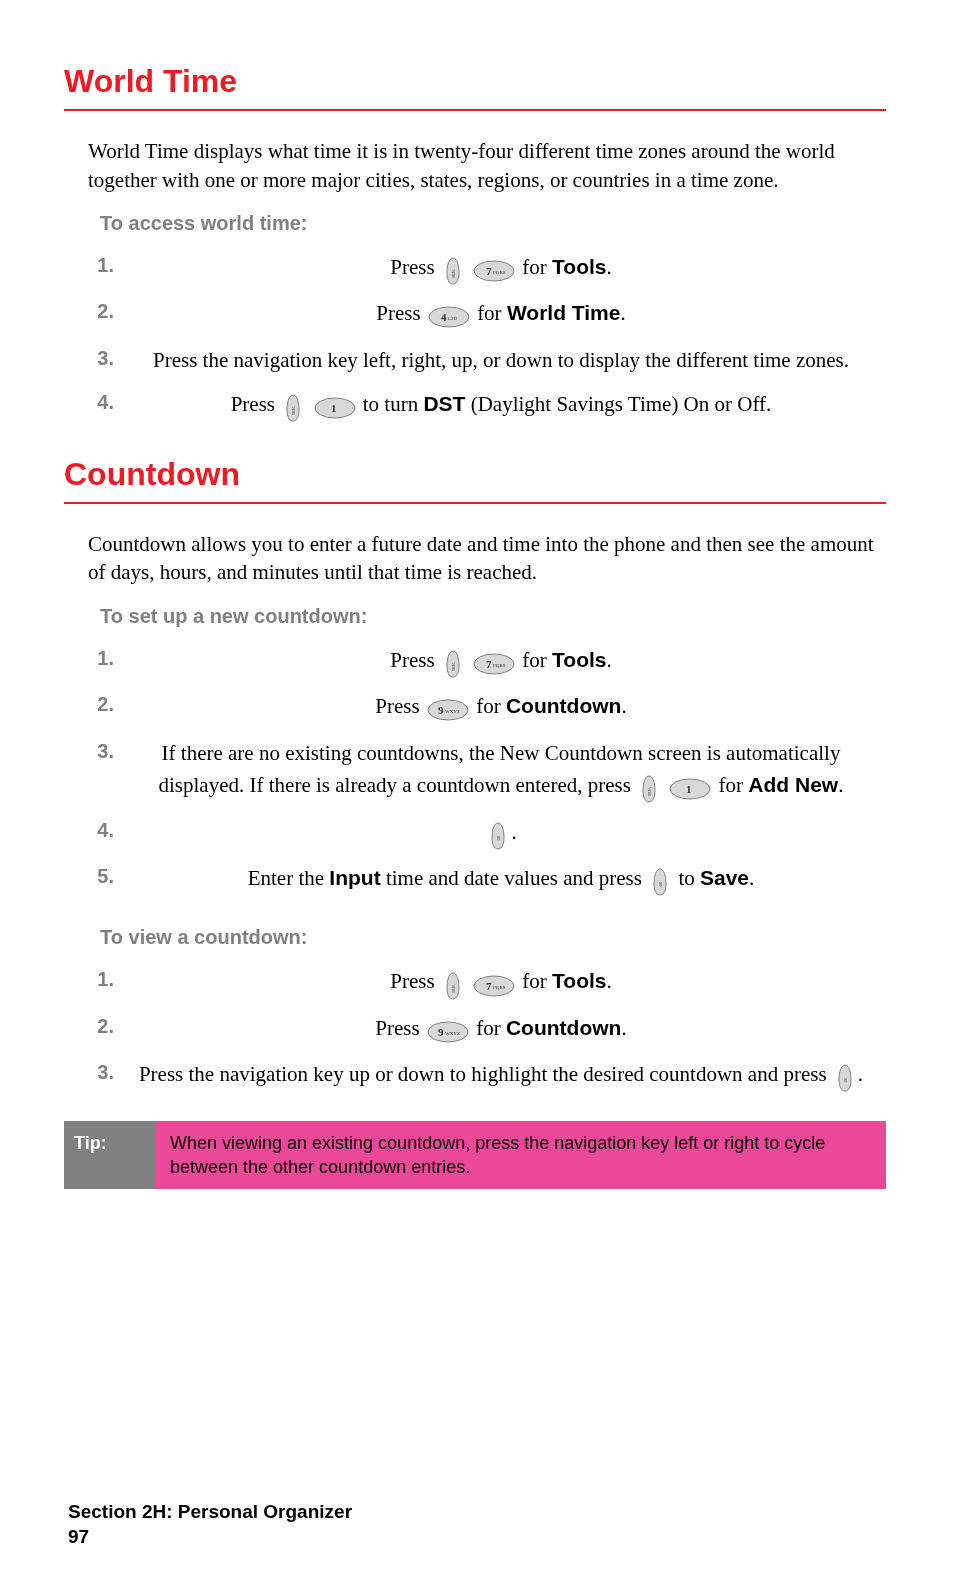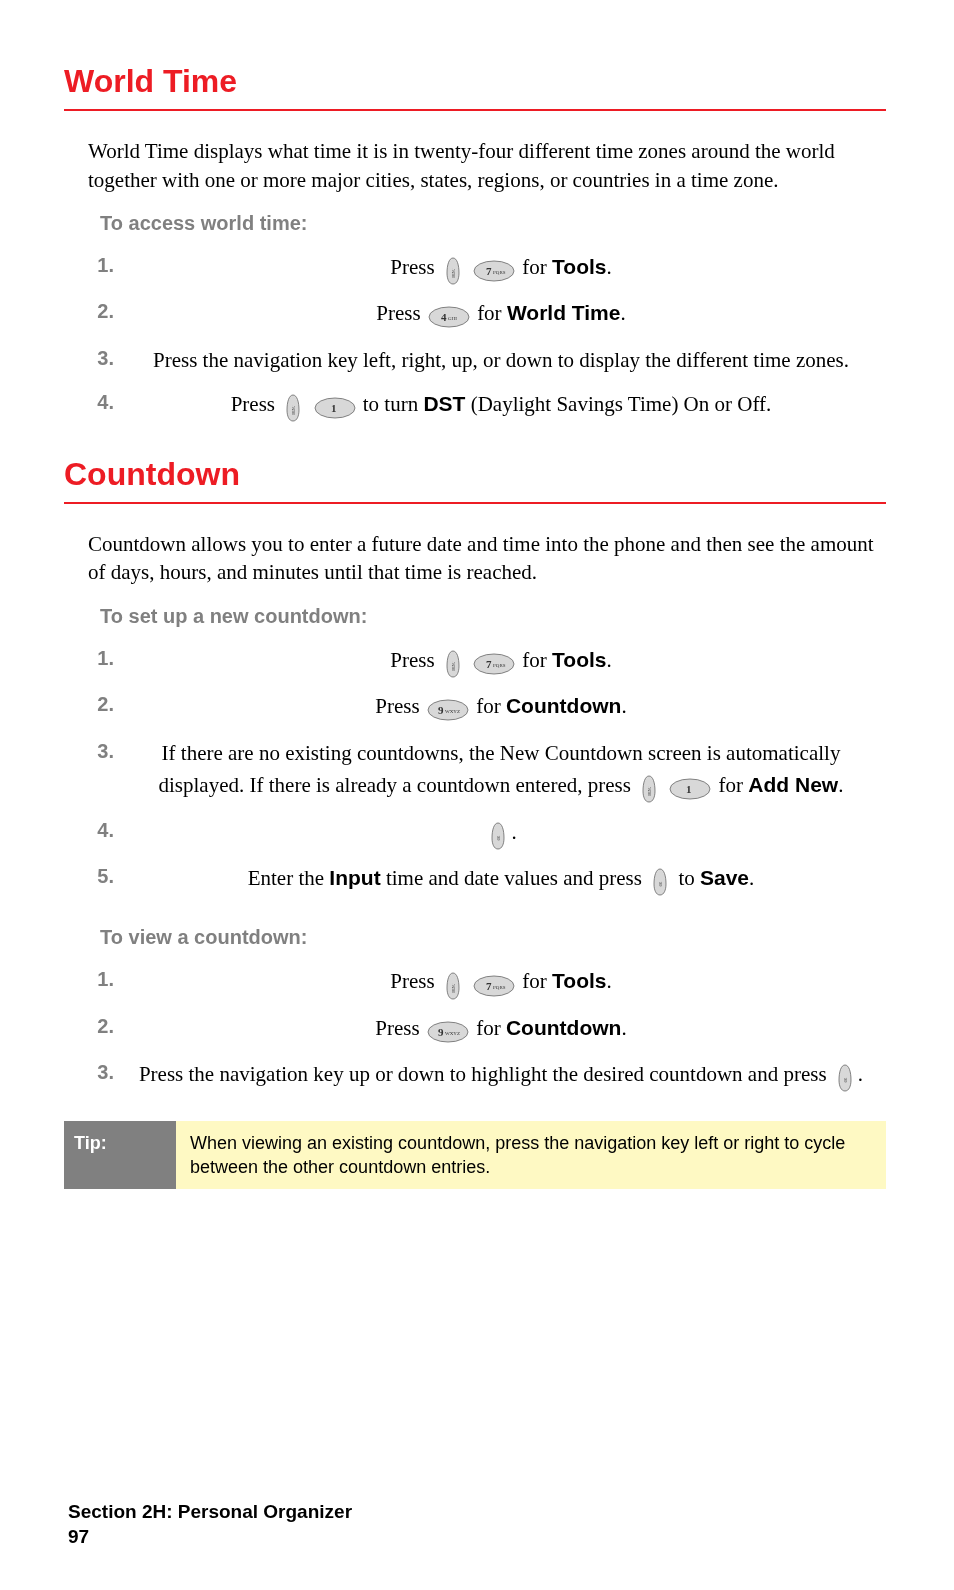--- a/index.html
+++ b/index.html
@@ -79,31 +79,31 @@
   }
   .tip-box {
     display: flex;
     margin-top: 14px;
     margin-left: -4px;
     margin-right: 0;
     margin-bottom: 40px;
   }
   .tip-label {
     flex-shrink: 0;
-    width: 112px;
+    width: 92px;
     background: #808080;
     color: #fff;
     font-family: Arial, Helvetica, sans-serif;
     font-weight: bold;
     font-size: 18px;
     padding: 10px 10px;
   }
   .tip-text {
     flex: 1;
-    background: #fef9c3;
+    background: #ec4899;
     color: #000;
     font-family: Arial, Helvetica, sans-serif;
     font-size: 18px;
     padding: 10px 14px;
     line-height: 1.35;
   }
   .footer {
     position: absolute;
     bottom: 40px;
     left: 68px;

